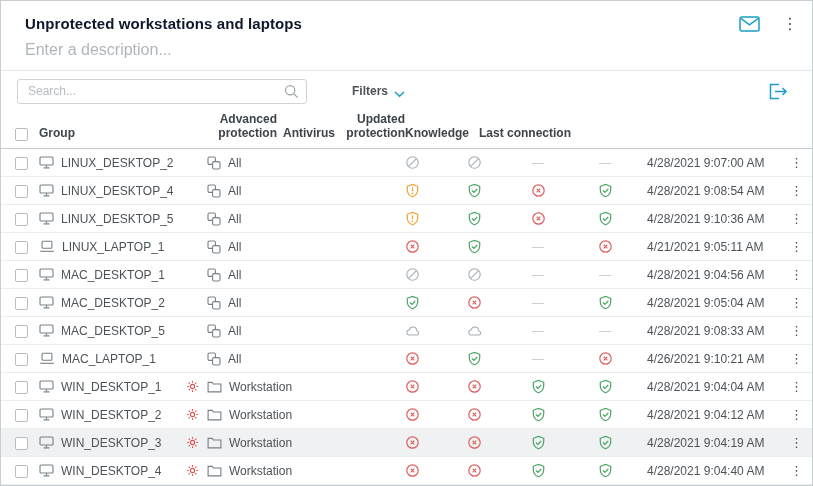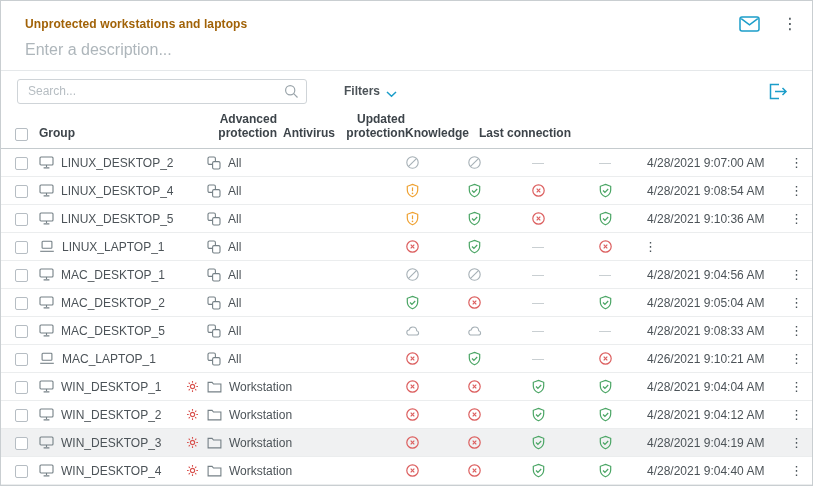--- a/index.html
+++ b/index.html
@@ -1,34 +1,34 @@
 <!DOCTYPE html>
 <html><head>
 <meta charset="utf-8">
 <style>
   * { margin:0; padding:0; box-sizing:border-box; }
   html,body { width:813px; height:486px; }
   body { font-family:"Liberation Sans","DejaVu Sans",sans-serif; font-size:12px; color:#4c5358; background:#fff; }
   .page { width:813px; height:486px; border:1px solid #c9ced1; background:#fff; overflow:hidden; display:flex; flex-direction:column; }
 
   .titlebar { display:flex; align-items:center; padding:13px 16px 0 24px; }
-  .title { flex:1; font-size:12px; font-weight:bold; color:#a16207; letter-spacing:.1px; }
+  .title { flex:1; font-size:15px; font-weight:bold; color:#0f172a; letter-spacing:.1px; }
   .icon-btn { display:inline-flex; align-items:center; cursor:pointer; }
   .hkebab { font-size:16px; color:#4c555b; margin-left:22px; width:14px; text-align:center; cursor:pointer; }
 
   .desc-row { padding:8px 24px 11px; border-bottom:1px solid #e5e8ea; }
   .desc-input { border:none; outline:none; width:100%; font-size:16px; color:#4c5358; font-family:inherit; background:transparent; }
   .desc-input::placeholder { color:#aeb6bb; }
 
   .toolbar { display:flex; align-items:center; padding:0 16px; height:42px; }
   .search-box { position:relative; width:290px; }
   .search-input { width:100%; height:25px; border:1px solid #cfd4d8; border-radius:3px; padding:0 30px 0 10px; font-size:12px; color:#4c5358; font-family:inherit; outline:none; }
   .search-input::placeholder { color:#b6bdc2; }
   .search-ic { position:absolute; right:8px; top:5px; }
-  .filters { display:flex; align-items:flex-end; gap:6px; margin-left:16px; font-weight:bold; cursor:pointer;padding-left:21px; }
+  .filters { display:flex; align-items:flex-end; gap:6px; margin-left:24px; font-weight:bold; cursor:pointer;padding-left:21px; }
   .export { margin-left:auto; margin-right:8px; cursor:pointer; }
 
   .thead { display:flex; align-items:flex-end; border-bottom:1px solid #c5cbce; height:38px; flex-shrink:0; }
   .thead .cell { font-weight:bold; color:#3d444a; padding-bottom:7px; line-height:1.15; }
   .center { text-align:right; }
   .hlabel { cursor:pointer; }
   .sort { color:#8a949a; font-weight:normal; margin-left:10px; font-size:11px; cursor:pointer; }
 
   .c-check { width:38px; padding-left:14px; flex-shrink:0; }
   .c-computer { width:168px; flex-shrink:0; }
@@ -292,20 +292,21 @@
         </div>
     <div class="cell c-upd status">
           <span class="dash">—</span>
         </div>
     <div class="cell c-know status">
           <svg width="15" height="15" viewBox="0 0 15 15" fill="none" xmlns="http://www.w3.org/2000/svg">
             <circle cx="7.5" cy="7.5" r="5.7" stroke="#dc5f5f" stroke-width="1.2"></circle>
      <path d="M5.7 5.7 L9.3 9.3 M9.3 5.7 L5.7 9.3" stroke="#dc5f5f" stroke-width="1.2"></path>
           </svg>
         </div>
+    <div class="cell c-last">4/21/2021 9:05:11 AM</div>
     <div class="cell c-menu">⋮</div>
   </div>
       <div class="tr">
     <div class="cell c-check"><input type="checkbox" style=""></div>
     <div class="cell c-computer">
       <span class="dev">
             <svg width="15" height="13" viewBox="0 0 15 13" fill="none" xmlns="http://www.w3.org/2000/svg">
               <rect x="1" y="1" width="13" height="8" rx="1" stroke="#758086" stroke-width="1.1"></rect>
      <path d="M7.5 9 V11 M4.6 11.9 H10.4" stroke="#758086" stroke-width="1.1"></path>
             </svg>

